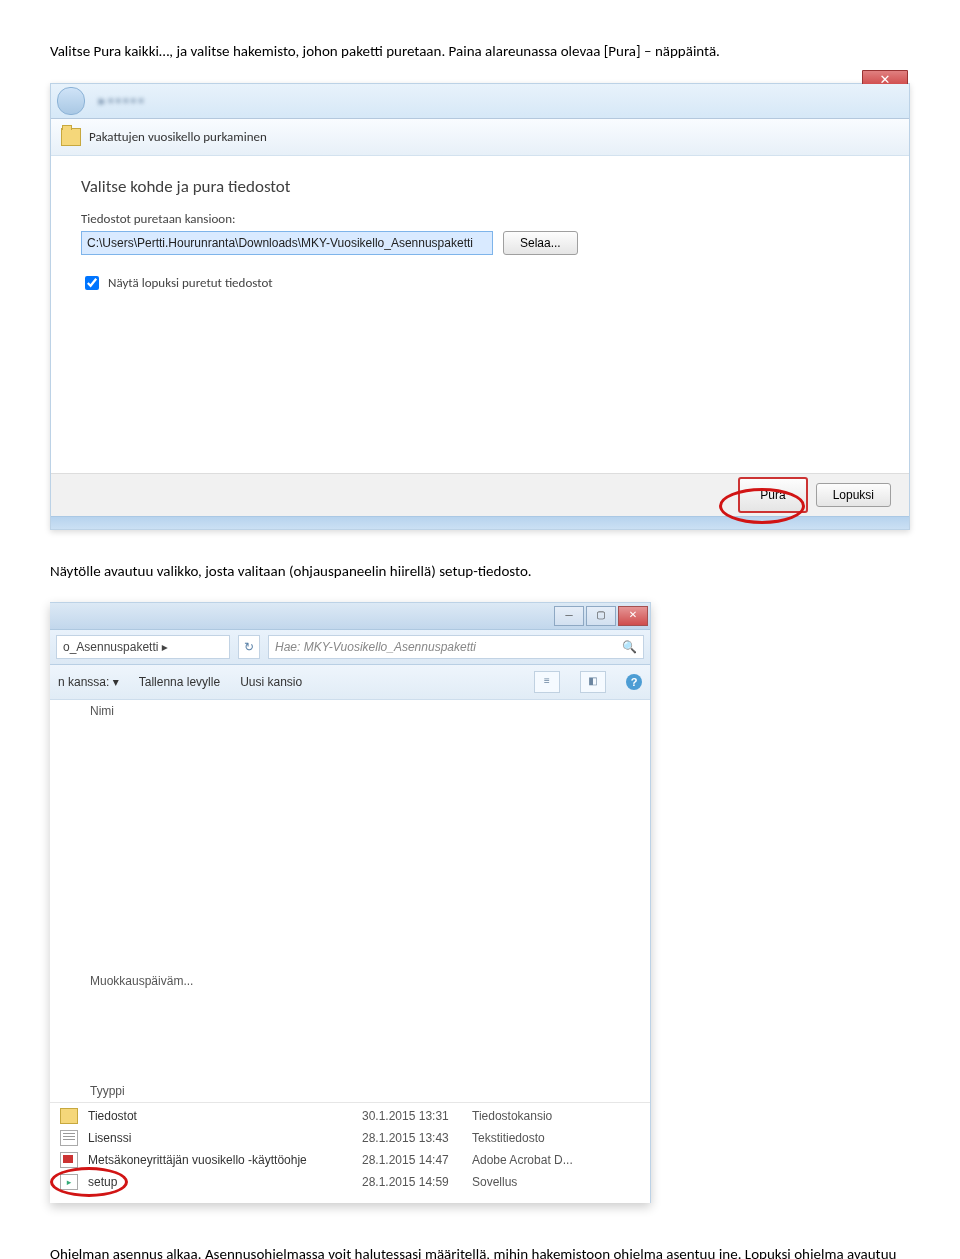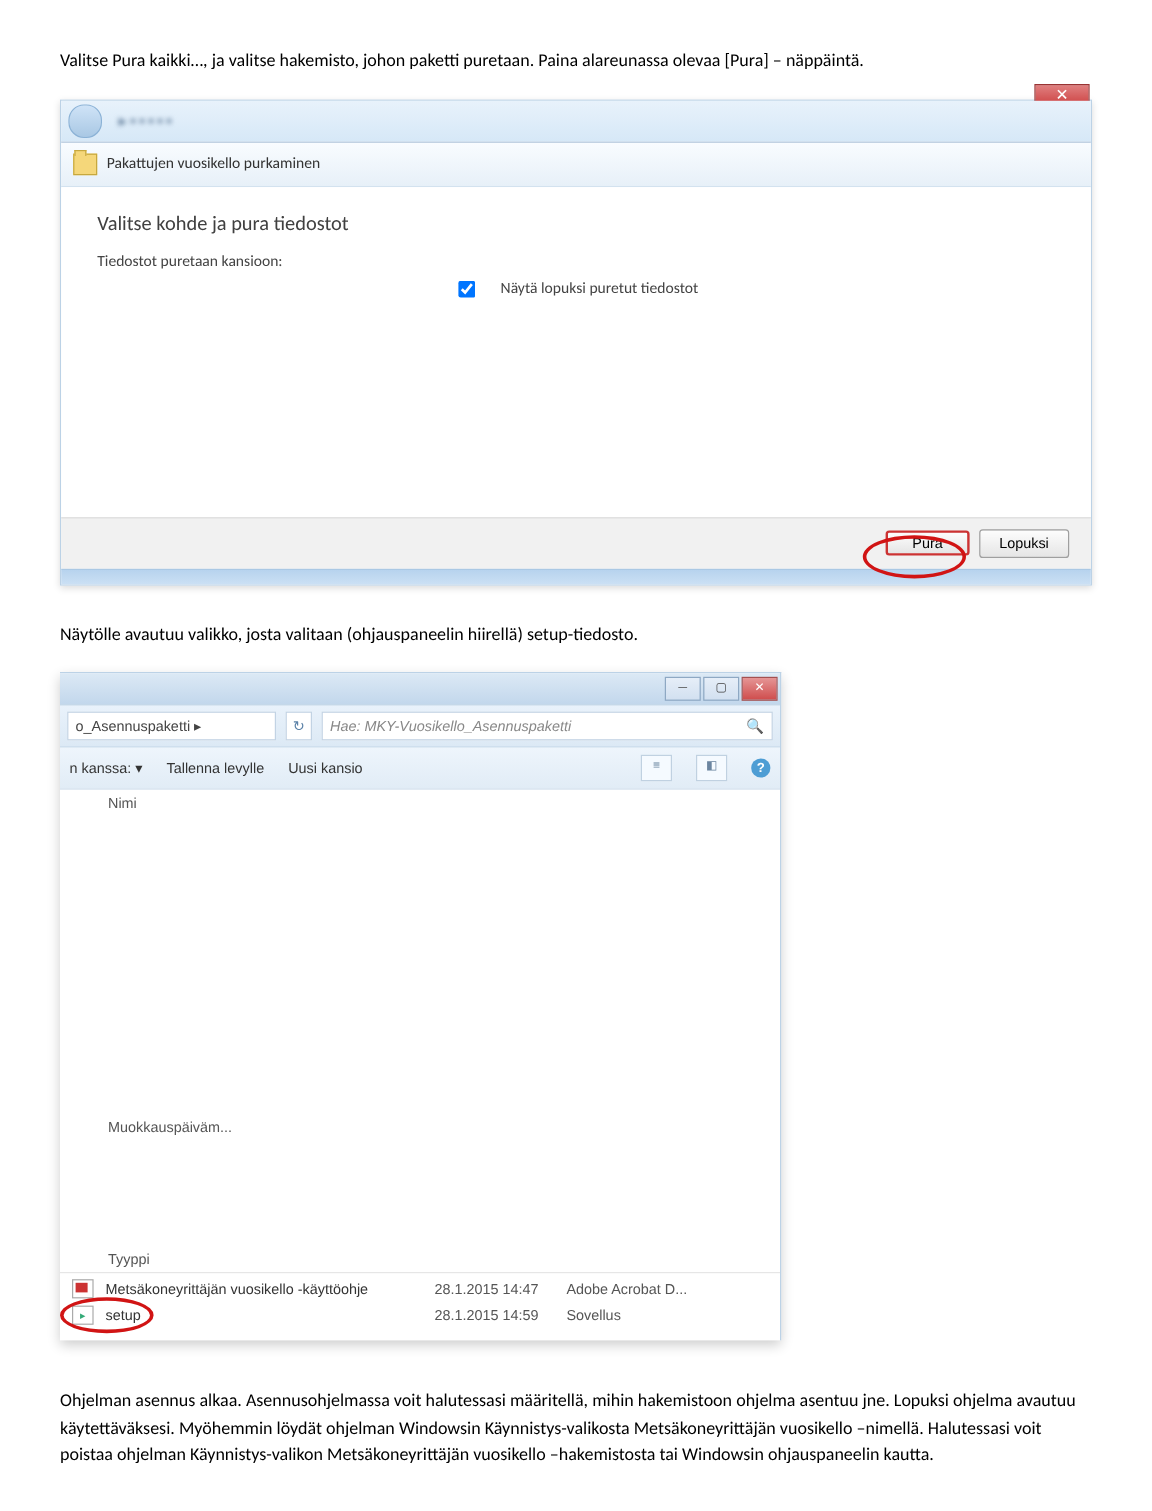--- a/index.html
+++ b/index.html
@@ -121,41 +121,40 @@
     background: linear-gradient(#fdfdfd,#e5e5e5);
     border: 1px solid #9f9f9f;
     border-radius: 3px;
     cursor: pointer;
     font-family: "Segoe UI", Tahoma, sans-serif;
   }
   .ss1-chk {
     display: flex;
     align-items: center;
     font-size: 13px;
-    gap: 18px;
+    gap: 6px;
     color: #444;
-    justify-content: center;
   }
   .ss1-chk input { width: 14px; height: 14px; }
   .ss1-spacer { height: 160px; }
 
   .ss1-footer {
     height: 42px;
     background: #f1f1f1;
     border-top: 1px solid #ddd;
     display: flex;
     justify-content: flex-end;
     align-items: center;
     padding: 0 18px;
     gap: 8px;
   }
   .ss1-footer .ss1-btn.primary {
     border: 2px solid #cc3333;
     padding: 1px 20px;
-    height: 21px;
+    height: 36px;
     margin-left: 38px;
   }
   .red-circle {
     position: absolute;
     border: 3px solid #d11414;
     border-radius: 50%;
     width: 80px;
     height: 30px;
     right: 104px;
     bottom: 5px;
@@ -342,20 +341,24 @@
     <div class="navback"></div>
     <div class="crumb">▸ ▪ ▪ ▪ ▪ ▪</div>
   </div>
   <div class="ss1-title">
     <span class="folder-ic"></span>
     <span>Pakattujen vuosikello purkaminen</span>
   </div>
   <div class="ss1-body">
     <div class="ss1-heading">Valitse kohde ja pura tiedostot</div>
     <div class="ss1-label">Tiedostot puretaan kansioon:</div>
+    <div class="ss1-row">
+      <input class="ss1-input" type="text" value="C:\Users\Pertti.Hourunranta\Downloads\MKY-Vuosikello_Asennuspaketti" style="">
+      <button class="ss1-btn">Selaa...</button>
+    </div>
     <label class="ss1-chk">
       <input type="checkbox" checked="" style="">
       <span>Näytä lopuksi puretut tiedostot</span>
     </label>
     <div class="ss1-spacer"></div>
   </div>
   <div class="ss1-footer">
     <button class="ss1-btn primary">Pura</button>
     <button class="ss1-btn">Lopuksi</button>
   </div>
@@ -387,20 +390,32 @@
     <div class="viewbtn">≡</div>
     <div class="viewbtn">◧</div>
     <div class="help-ic">?</div>
   </div>
   <div class="ss2-headers">
     <div class="col-name">Nimi</div>
     <div class="col-date">Muokkauspäiväm...</div>
     <div class="col-type">Tyyppi</div>
   </div>
   <div class="ss2-list" id="file-list">
+      <div class="ss2-row">
+        <span class="ss2-ic ic-folder"></span>
+        <span class="rname">Tiedostot</span>
+        <span class="rdate">30.1.2015 13:31</span>
+        <span class="rtype">Tiedostokansio</span>
+      </div>
+      <div class="ss2-row">
+        <span class="ss2-ic ic-text"></span>
+        <span class="rname">Lisenssi</span>
+        <span class="rdate">28.1.2015 13:43</span>
+        <span class="rtype">Tekstitiedosto</span>
+      </div>
       <div class="ss2-row">
         <span class="ss2-ic ic-pdf"></span>
         <span class="rname">Metsäkoneyrittäjän vuosikello -käyttöohje</span>
         <span class="rdate">28.1.2015 14:47</span>
         <span class="rtype">Adobe Acrobat D...</span>
       </div>
       <div class="ss2-row">
         <span class="ss2-ic ic-setup"></span>
         <span class="rname">setup</span>
         <span class="rdate">28.1.2015 14:59</span>

